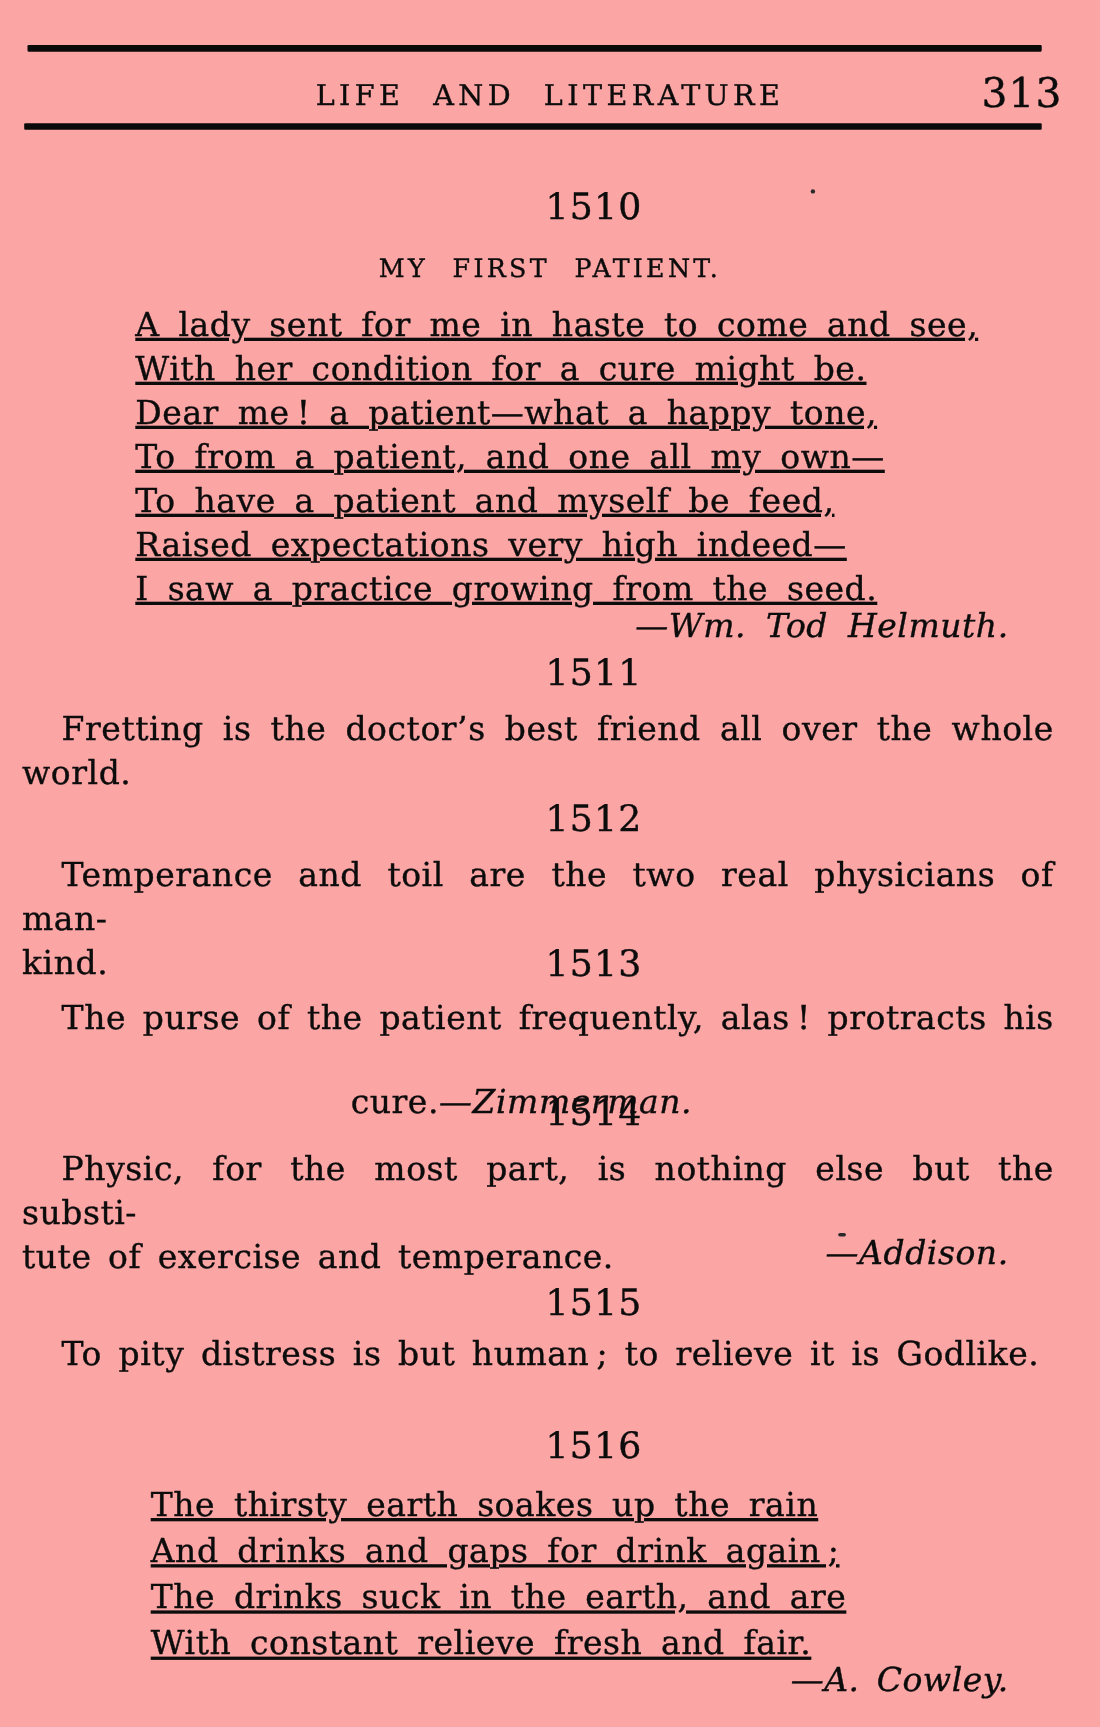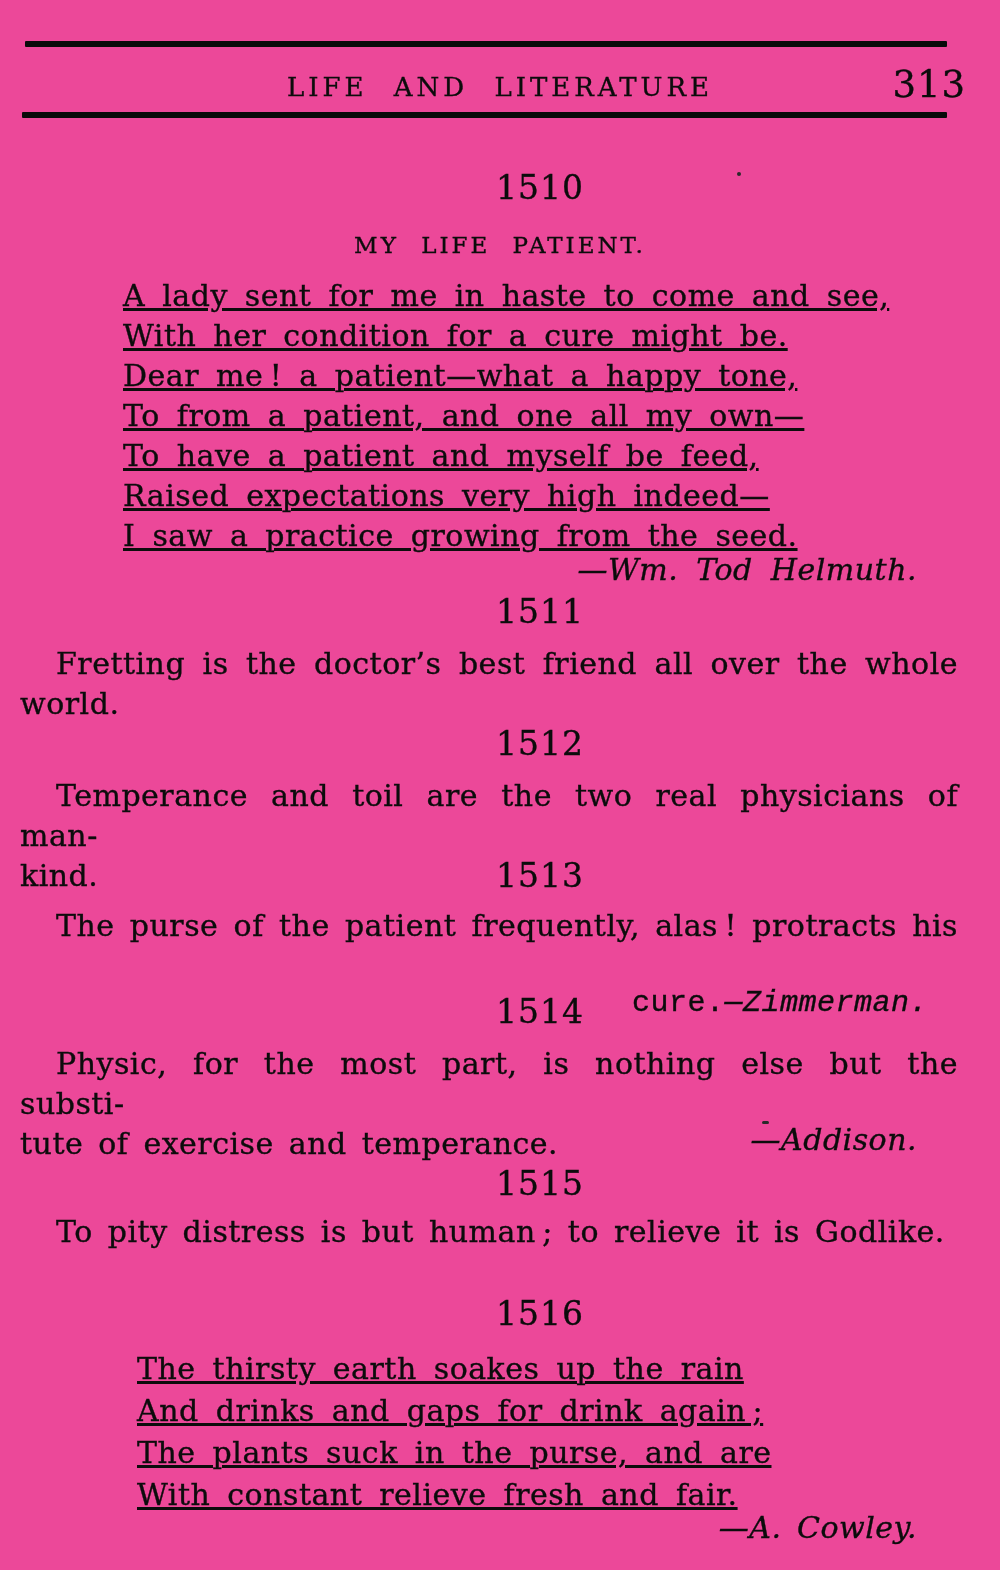--- a/index.html
+++ b/index.html
@@ -1,20 +1,20 @@
 <!DOCTYPE html>
 <html><head>
 <meta charset="utf-8">
 <style>
   html, body { margin: 0; padding: 0; background: #ffffff; }
   .page {
     position: relative;
     width: 1000px;
     height: 1570px;
-    background: #ec4899;
+    background: #fca5a5;
     color: #0c0c0c;
     font-family: "DejaVu Serif", serif;
     overflow: hidden;
     -webkit-text-stroke: 0.35px currentColor;
   }
   .rule { position: absolute; background: #0a0a0a; border-radius: 1px; }
   .speck { position: absolute; background: #2a2a2a; border-radius: 50%; }
   .header-title {
     position: absolute; top: 72px; left: 0; width: 100%;
     text-align: center; font-size: 26px; letter-spacing: 4px; word-spacing: 14px;
@@ -36,38 +36,38 @@
     position: absolute; left: 20px; width: 938px;
     font-size: 30px; line-height: 40px; letter-spacing: 0.5px; word-spacing: 5px;
   }
   .jline { text-align: justify; text-align-last: justify; }
   .indent { text-indent: 36px; }
   .lline { text-align: left; }
   .author {
     position: absolute; right: 83px;
     font-size: 30px; font-style: italic; word-spacing: 8px; letter-spacing: 0.5px;
   }
-  .authrow { display: flex; justify-content: flex-end; align-items: baseline; font-family: Liberation Mono, monospace; }
+  .authrow { display: flex; justify-content: center; align-items: baseline; }
   .author-inline { font-style: italic; padding-right: 30px; word-spacing: 8px; margin-top: 37px; }
 </style>
 </head>
 <body>
 
 <div class="page">
 
   <div class="speck" style="left:737px;top:172px;width:4px;height:4px"></div>
   <div class="speck" style="left:762px;top:1121px;width:7px;height:3px;border-radius:2px"></div>
 
   <div class="rule" style="top:41px;left:25px;width:922px;height:6px"></div>
   <div class="header-title">LIFE AND LITERATURE</div>
   <div class="page-number">313</div>
   <div class="rule" style="top:112px;left:22px;width:925px;height:6px"></div>
 
   <div class="qnum" style="top:168px">1510</div>
-  <div class="qtitle" style="top:232px">MY LIFE PATIENT.</div>
+  <div class="qtitle" style="top:232px">MY FIRST PATIENT.</div>
 
   <div class="poem" style="top:276px;left:123px">
     <div class="pline">A lady sent for me in haste to come and see,</div>
     <div class="pline">With her condition for a cure might be.</div>
     <div class="pline">Dear me ! a patient—what a happy tone,</div>
     <div class="pline">To from a patient, and one all my own—</div>
     <div class="pline">To have a patient and myself be feed,</div>
     <div class="pline">Raised expectations very high indeed—</div>
     <div class="pline">I saw a practice growing from the seed.</div>
   </div>
@@ -103,18 +103,18 @@
 
   <div class="qnum" style="top:1164px">1515</div>
   <div class="para" style="top:1212px">
     <div class="lline indent">To pity distress is but human ; to relieve it is Godlike.</div>
   </div>
 
   <div class="qnum" style="top:1294px">1516</div>
   <div class="poem" style="top:1348px;left:137px;line-height:42px">
     <div class="pline">The thirsty earth soakes up the rain</div>
     <div class="pline">And drinks and gaps for drink again ;</div>
-    <div class="pline">The plants suck in the purse, and are</div>
+    <div class="pline">The drinks suck in the earth, and are</div>
     <div class="pline">With constant relieve fresh and fair.</div>
   </div>
   <div class="author" style="top:1510px">—A. Cowley.</div>
 
 </div>
 
 </body></html>

